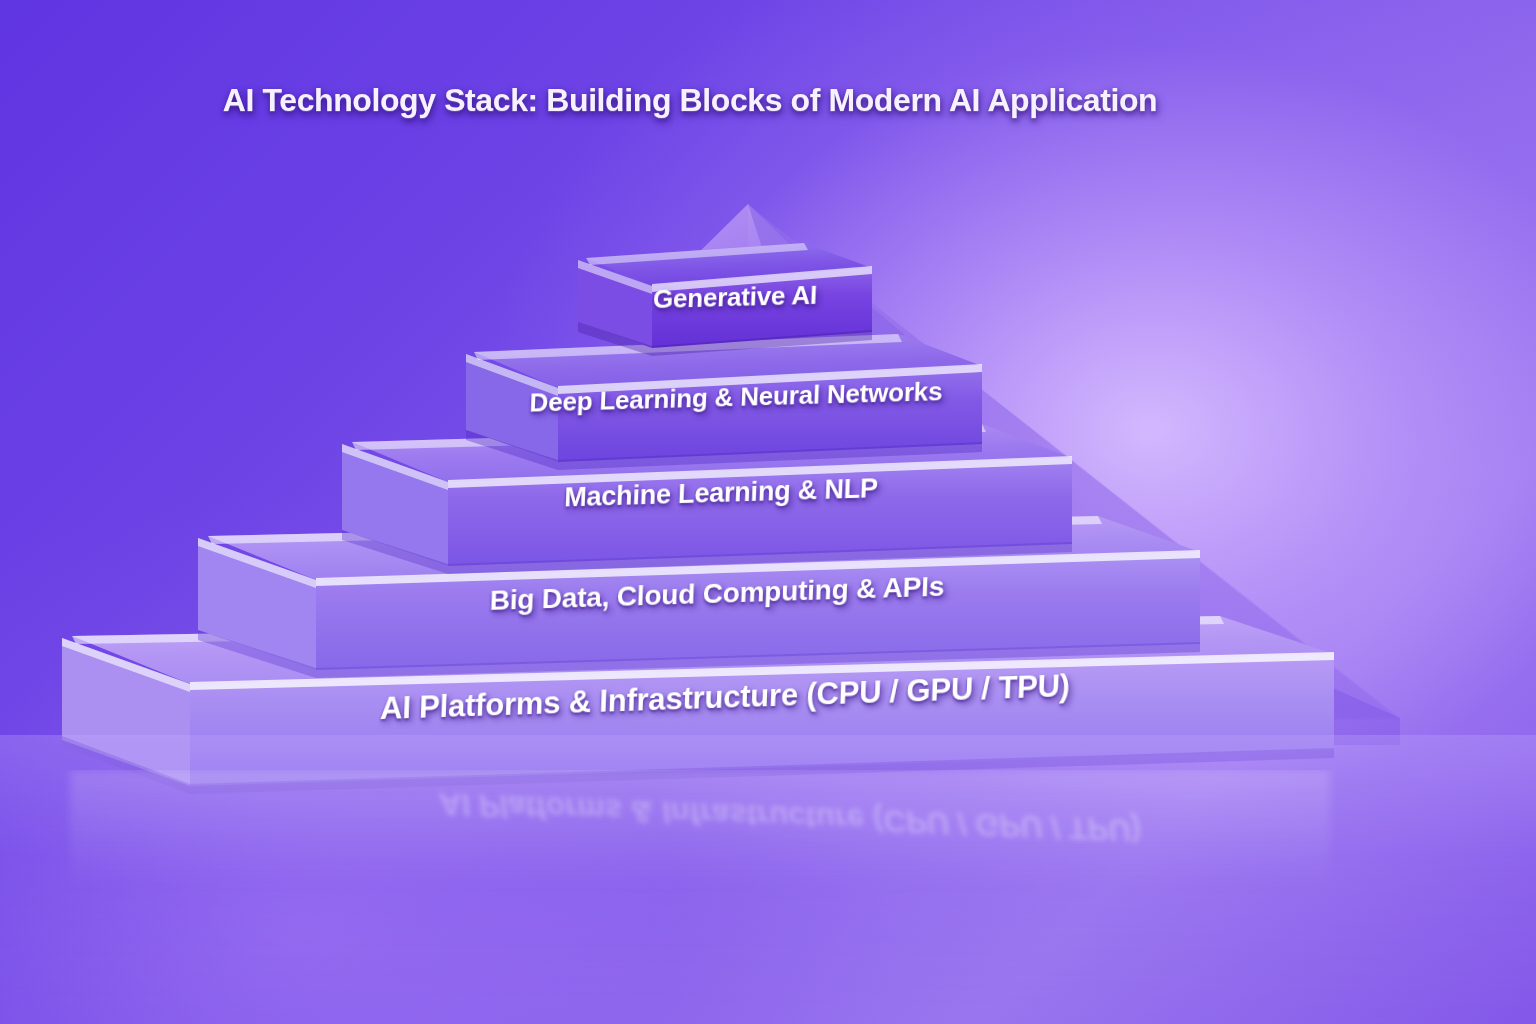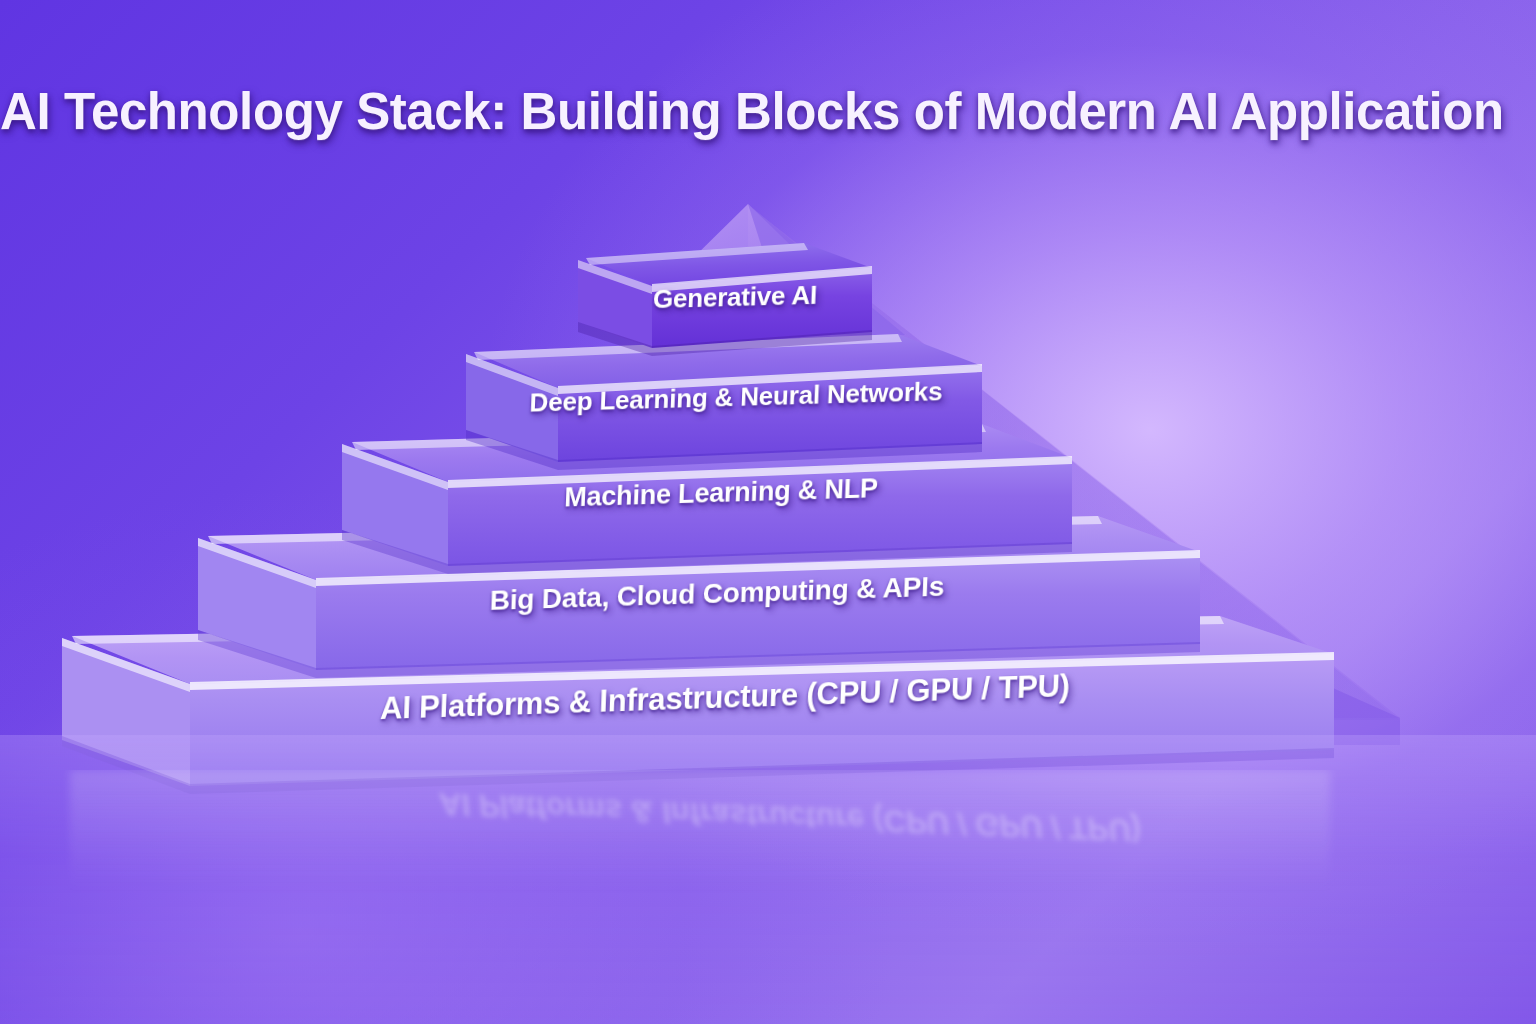--- a/index.html
+++ b/index.html
@@ -58,21 +58,21 @@
   }
 
   
   #title {
     position: absolute;
     left: 0;
     top: 82px;
     width: 1380px;
     text-align: center;
     color: #f7f1ff;
-    font-size: 51px;
+    font-size: 32px;
     font-weight: bold;
     letter-spacing: -0.4px;
     text-shadow:
       0 3px 5px rgba(54,20,130,0.72),
       2px 4px 9px rgba(48,15,120,0.55),
       0 1px 0 rgba(255,255,255,0.35);
     z-index: 60;
     white-space: nowrap;
   }
 

